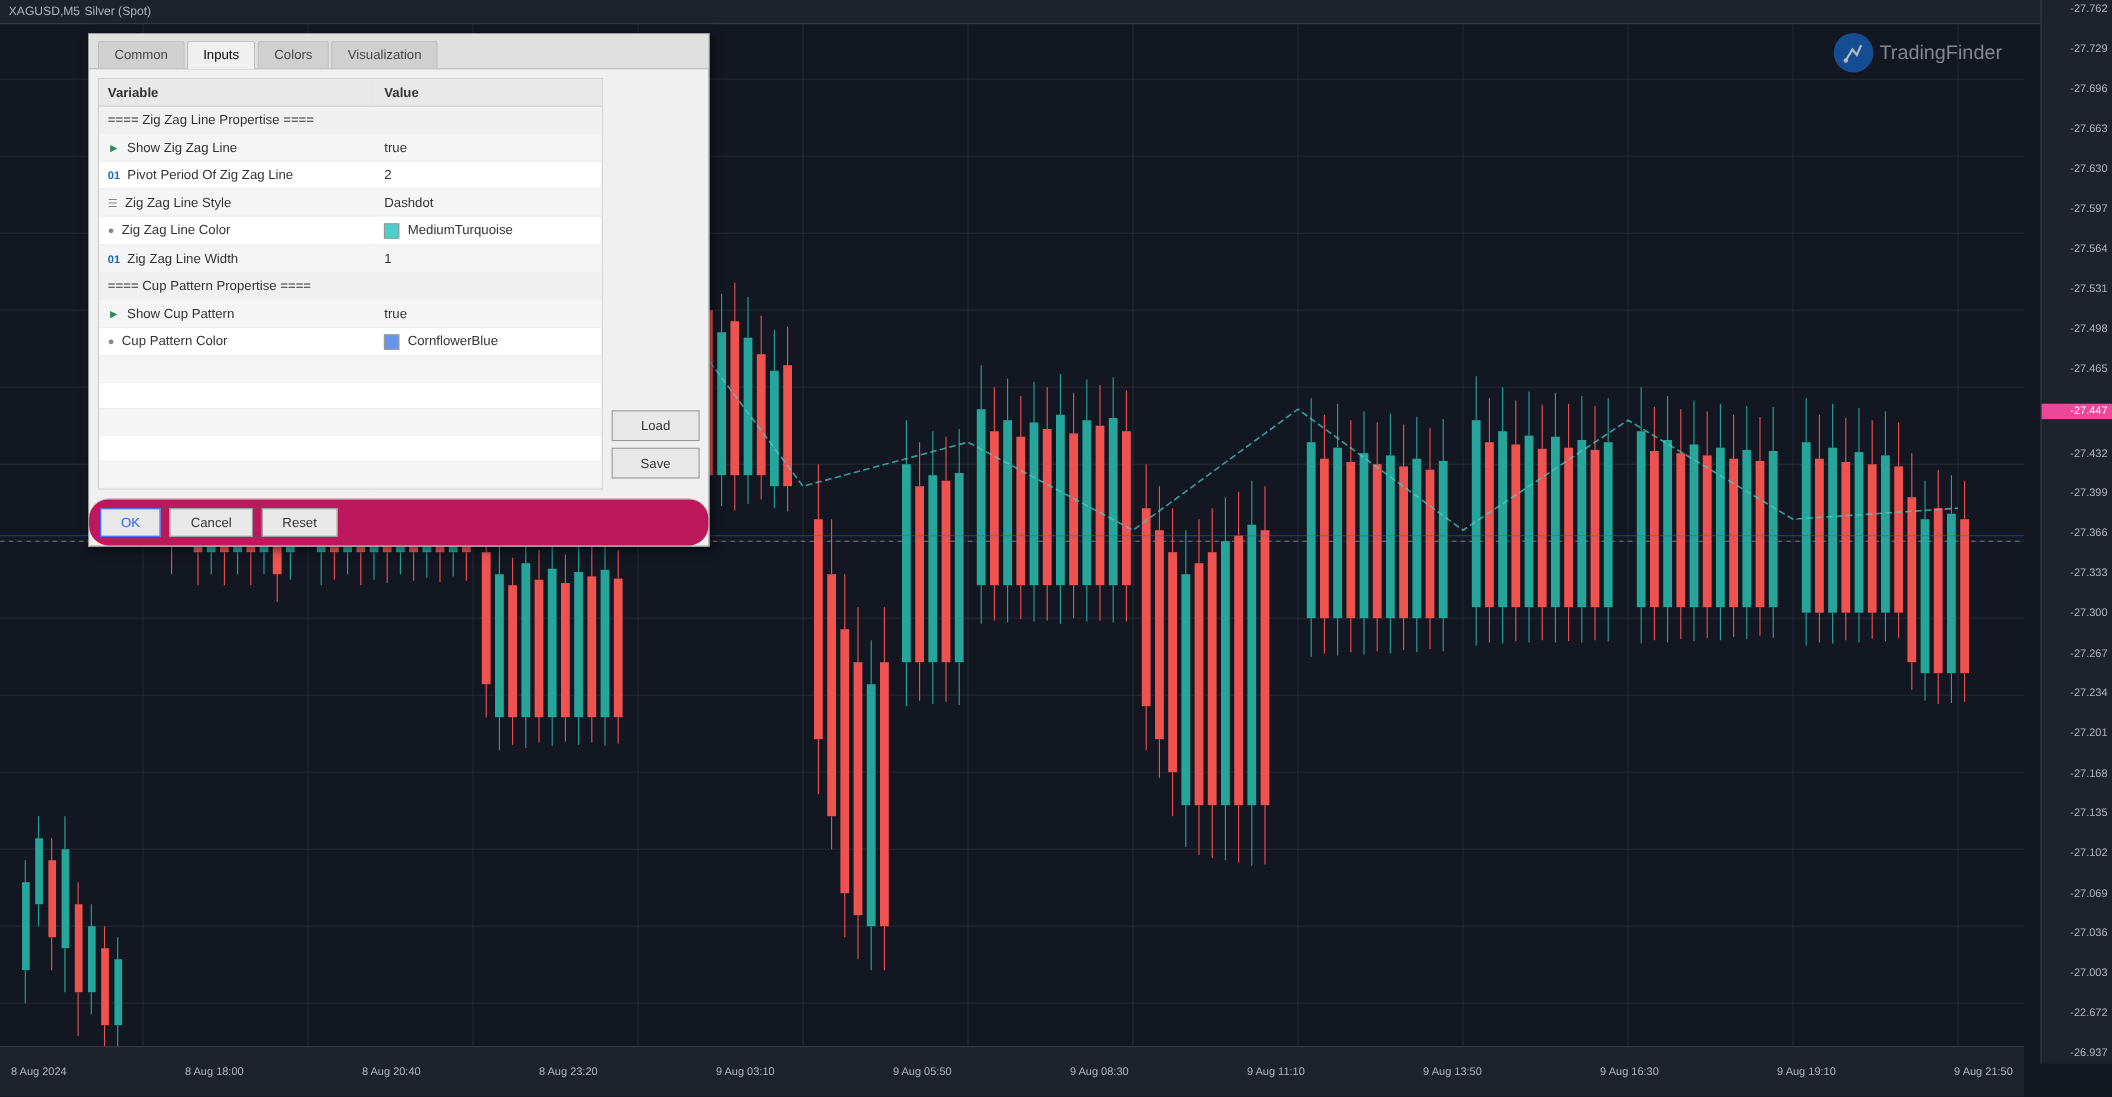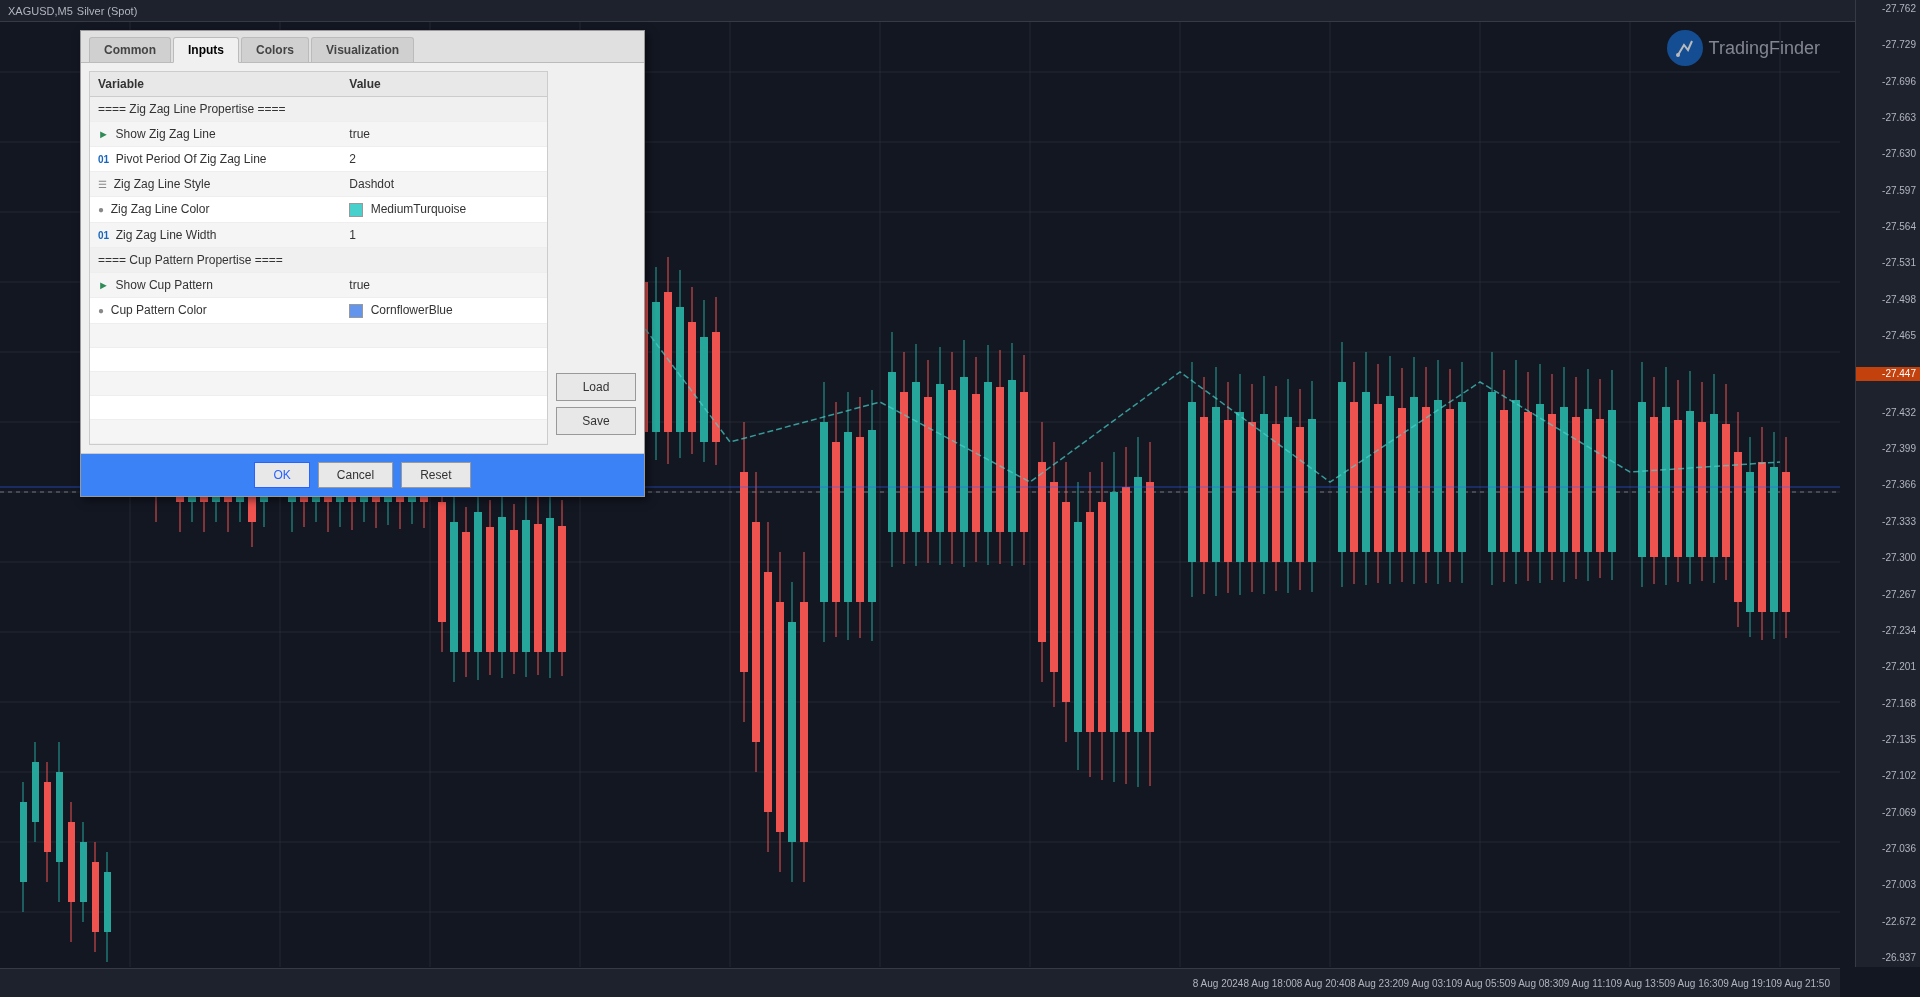--- a/index.html
+++ b/index.html
@@ -53,35 +53,35 @@
 
     .price-label {
       color: #b2b5be;
       font-size: 10px;
       text-align: right;
       padding-right: 4px;
       line-height: 1;
     }
 
     .price-label.highlight {
-      background: #c2410c;
+      background: #ec4899;
       color: #fff;
       padding: 2px 4px;
     }
 
     
     .time-scale {
       position: absolute;
       bottom: 0; left: 0; right: 80px;
-      height: 29px;
+      height: 46px;
       background: #1e222d;
       border-top: 1px solid #363a45;
       display: flex;
       align-items: center;
-      justify-content: flex-end;
+      justify-content: space-between;
       padding: 0 10px;
     }
 
     .time-label {
       color: #b2b5be;
       font-size: 10px;
     }
 
     
     .trading-finder-logo {
@@ -174,21 +174,20 @@
     }
 
     
     .dialog-tabs {
       display: flex;
       background: #e0e0e0;
       border-bottom: 1px solid #bbb;
       padding-top: 6px;
       padding-left: 8px;
       gap: 2px;
-      font-weight: bold;
     }
 
     .tab {
       padding: 5px 14px;
       cursor: pointer;
       font-size: 12px;
       color: #444;
       background: #d0d0d0;
       border: 1px solid #bbb;
       border-bottom: none;
@@ -280,23 +279,23 @@
       font-size: 12px;
       text-align: center;
       color: #333;
     }
 
     
     .dialog-footer {
       border-top: 1px solid #ccc;
       padding: 8px 10px;
       display: flex;
-      justify-content: center;
       gap: 8px;
-      background: #3b82f6;
+      background: #be185d;
+      border-radius: 18px;
     }
 
     .footer-btn {
       padding: 5px 18px;
       font-size: 12px;
       cursor: pointer;
       border: 1px solid #999;
       background: #e8e8e8;
       color: #333;
     }

